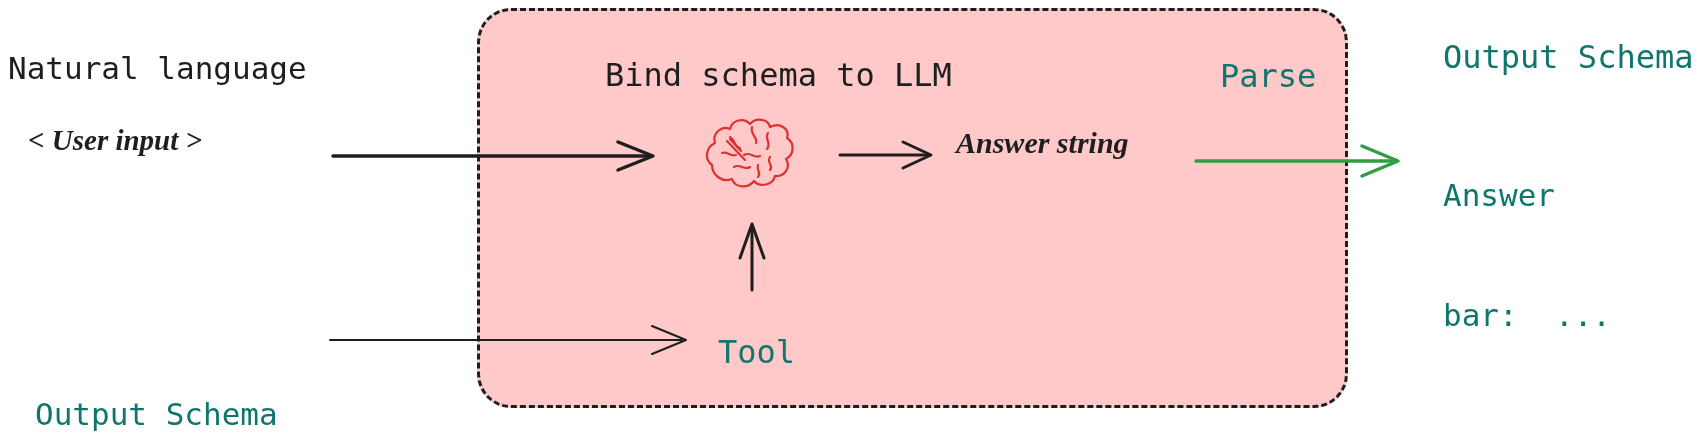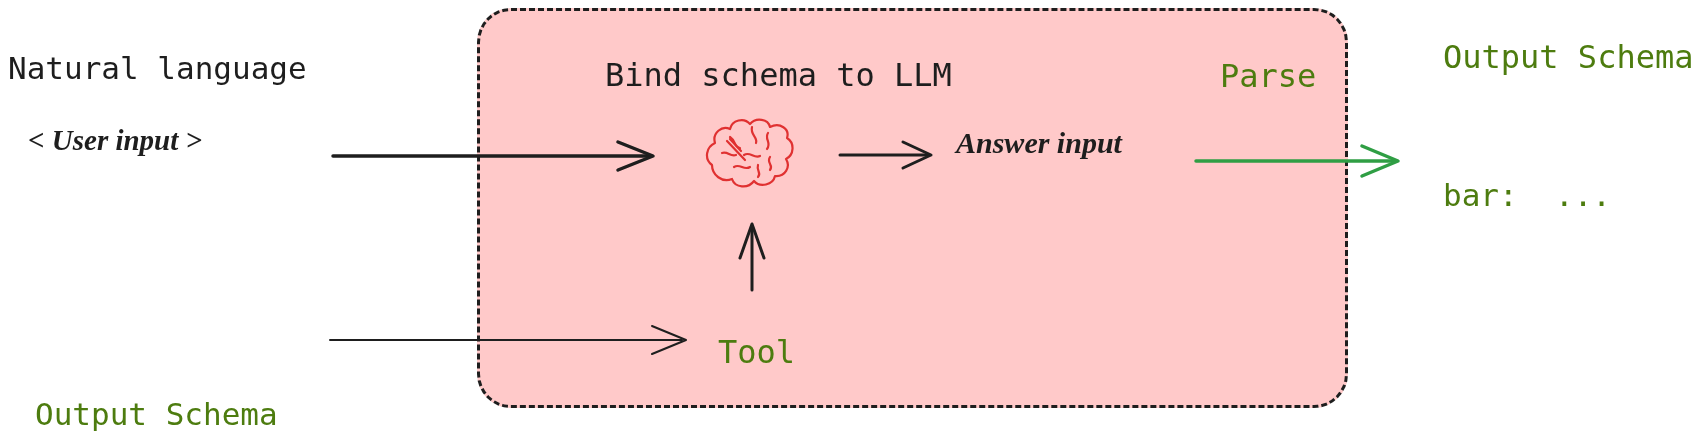--- a/index.html
+++ b/index.html
@@ -11,21 +11,21 @@
     overflow:hidden;
     font-family:"DejaVu Sans Mono","Liberation Mono",monospace;
     color:#1e1e1e;
   }
   .abs { position:absolute; white-space:pre; }
   .mono { font-family:"DejaVu Sans Mono","Liberation Mono",monospace; }
   .hand {
     font-family:Liberation Serif, serif;
     font-style:italic; font-weight:600;
   }
-  .green { color:#4d7c0f; }
+  .green { color:#0f766e; }
   .dark  { color:#1e1e1e; }
 
   .schema-box {
     position:absolute;
     left:477px; top:8px; width:871px; height:400px;
     background:#ffc9c9;
     border:3.5px dashed #1e1e1e;
     border-radius:34px;
   }
 
@@ -57,25 +57,26 @@
     
     
   </div>
 
   <div class="abs mono dark bind-title">Bind schema to LLM</div>
 
   <div class="abs mono green parse-label">Parse</div>
 
   <div class="abs mono green tool-label">Tool</div>
 
-  <div class="abs hand dark answer-string">Answer input</div>
+  <div class="abs hand dark answer-string">Answer string</div>
 
   <div class="abs mono green out-title">Output Schema</div>
 
   <div class="abs mono green out-lines">
+    <div>Answer</div>
     <div>bar:  ...</div>
   </div>
 
   <svg class="overlay" style="left:700px; top:115px;" width="96" height="80" viewBox="0 0 96 80" fill="none" stroke="#e03131" stroke-width="2.2" stroke-linecap="round" stroke-linejoin="round">
     <path d="M12,50 C4,44 6,32 15,28 C12,18 22,10 30,14 C32,5 44,2 50,9
              C56,2 68,4 70,12 C80,7 90,14 87,23 C95,28 94,40 86,44
              C91,52 85,62 75,61 C73,70 60,73 54,66 C48,74 35,73 32,64
              C22,68 12,60 12,50 Z"></path>
     <path d="M30,22 C36,26 34,32 40,33"></path>
     <path d="M52,12 C50,20 58,22 56,28"></path>

